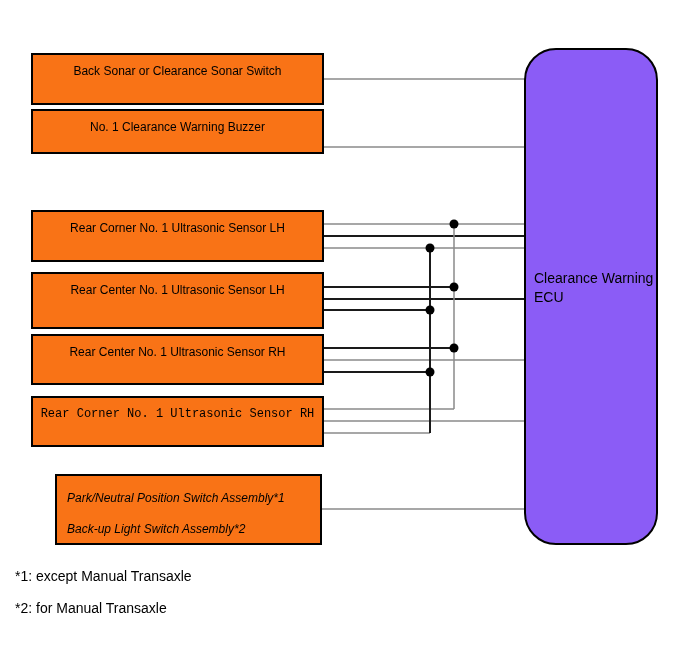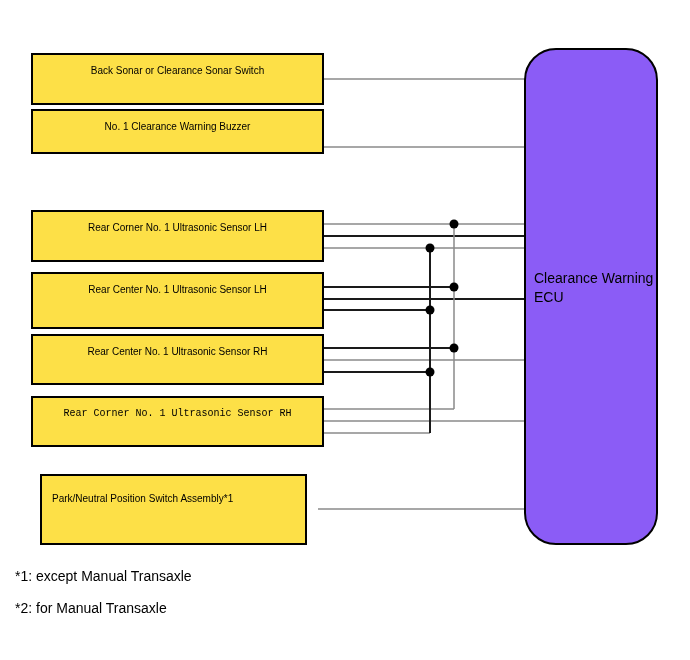--- a/index.html
+++ b/index.html
@@ -21,22 +21,22 @@
     left: 0;
     top: 0;
   }
   .wg { stroke: #8a8a8a; stroke-width: 1.5; }
   .wb { stroke: #1a1a1a; stroke-width: 2; }
   .jd { fill: #000000; }
   .box {
     position: absolute;
     box-sizing: border-box;
     border: 2px solid #000000;
-    background: #fde047;
-    font-size: 10px;
+    background: #f97316;
+    font-size: 12px;
     line-height: 16px;
     text-align: center;
     padding-top: 8px;
   }
   .box.dual {
     text-align: left;
     padding: 7px 0 0 10px;
     line-height: 31px;
   }
   .ecu {
@@ -122,22 +122,23 @@
   </div>
 
   <div class="box" style="left:31px; top:334px; width:293px; height:51px;">
     <span>Rear Center No. 1 Ultrasonic Sensor RH</span>
   </div>
 
   <div class="box" style="left:31px; top:396px; width:293px; height:51px;font-family:Liberation Mono, monospace;">
     <span>Rear Corner No. 1 Ultrasonic Sensor RH</span>
   </div>
 
-  <div class="box dual" style="left:40px; top:474px; width:267px; height:71px;">
+  <div class="box dual" style="left:55px; top:474px; width:267px; height:71px;font-style:italic;">
     <div>Park/Neutral Position Switch Assembly*1</div>
+    <div>Back-up Light Switch Assembly*2</div>
   </div>
 
   <div class="ecu">
     <div class="ecu-label">Clearance Warning ECU</div>
   </div>
 
   <div class="footnote" style="top:568px;">*1: except Manual Transaxle</div>
   <div class="footnote" style="top:600px;">*2: for Manual Transaxle</div>
 
 </div>

